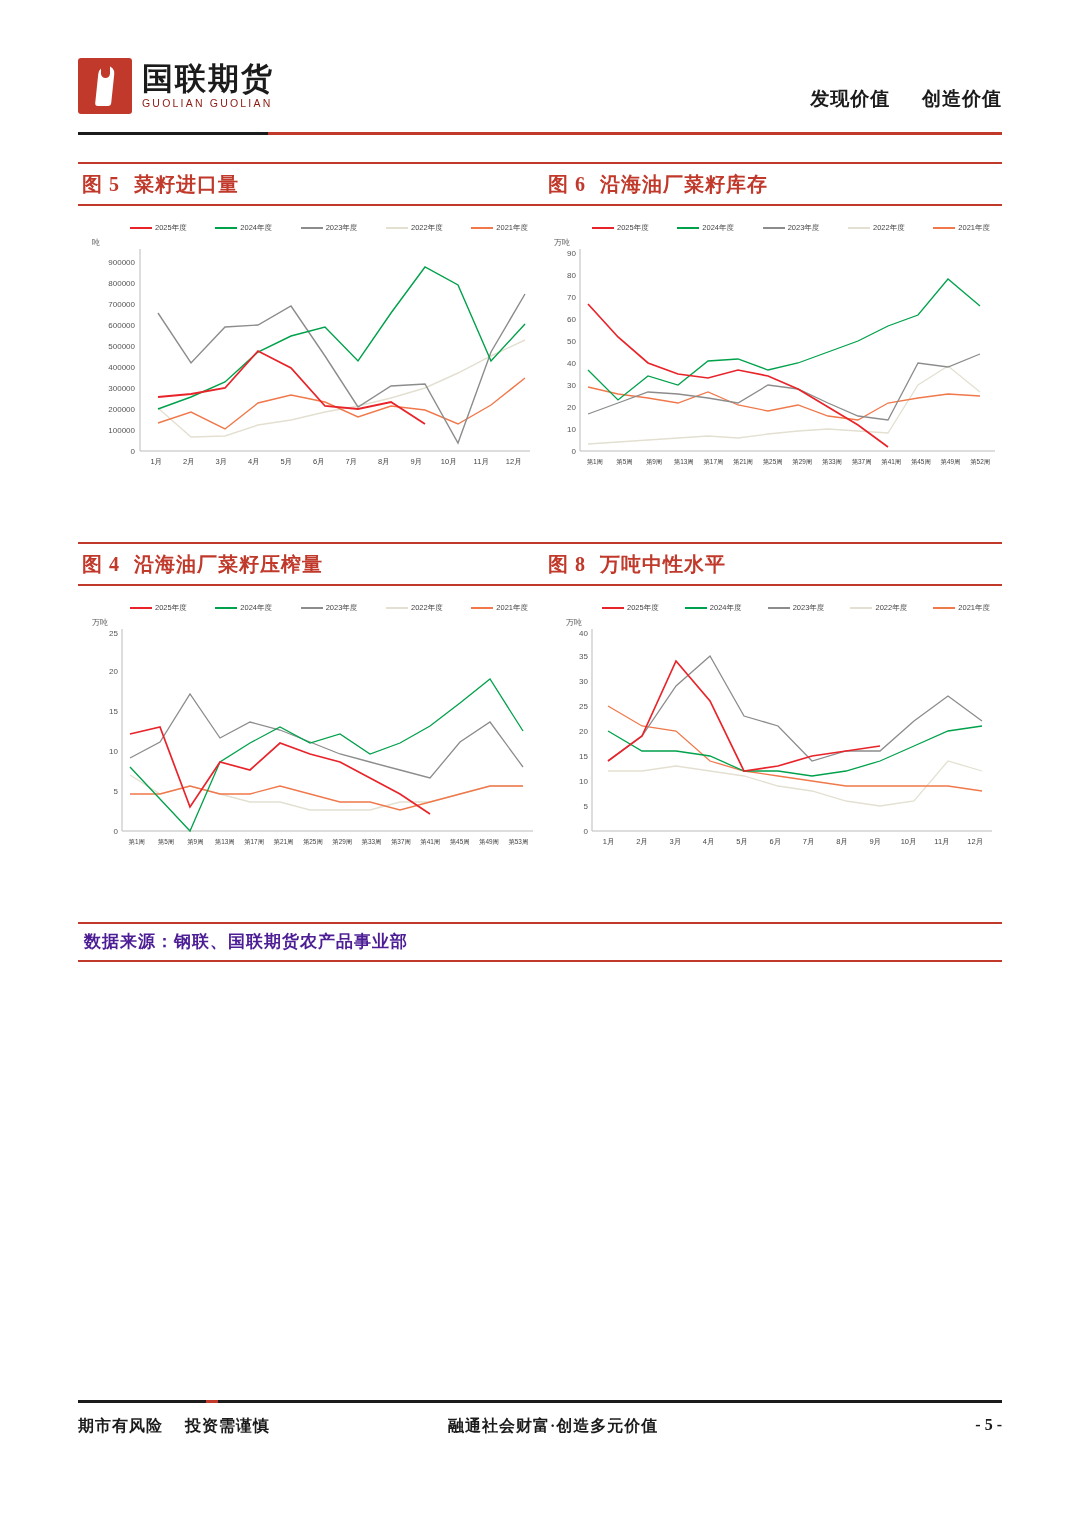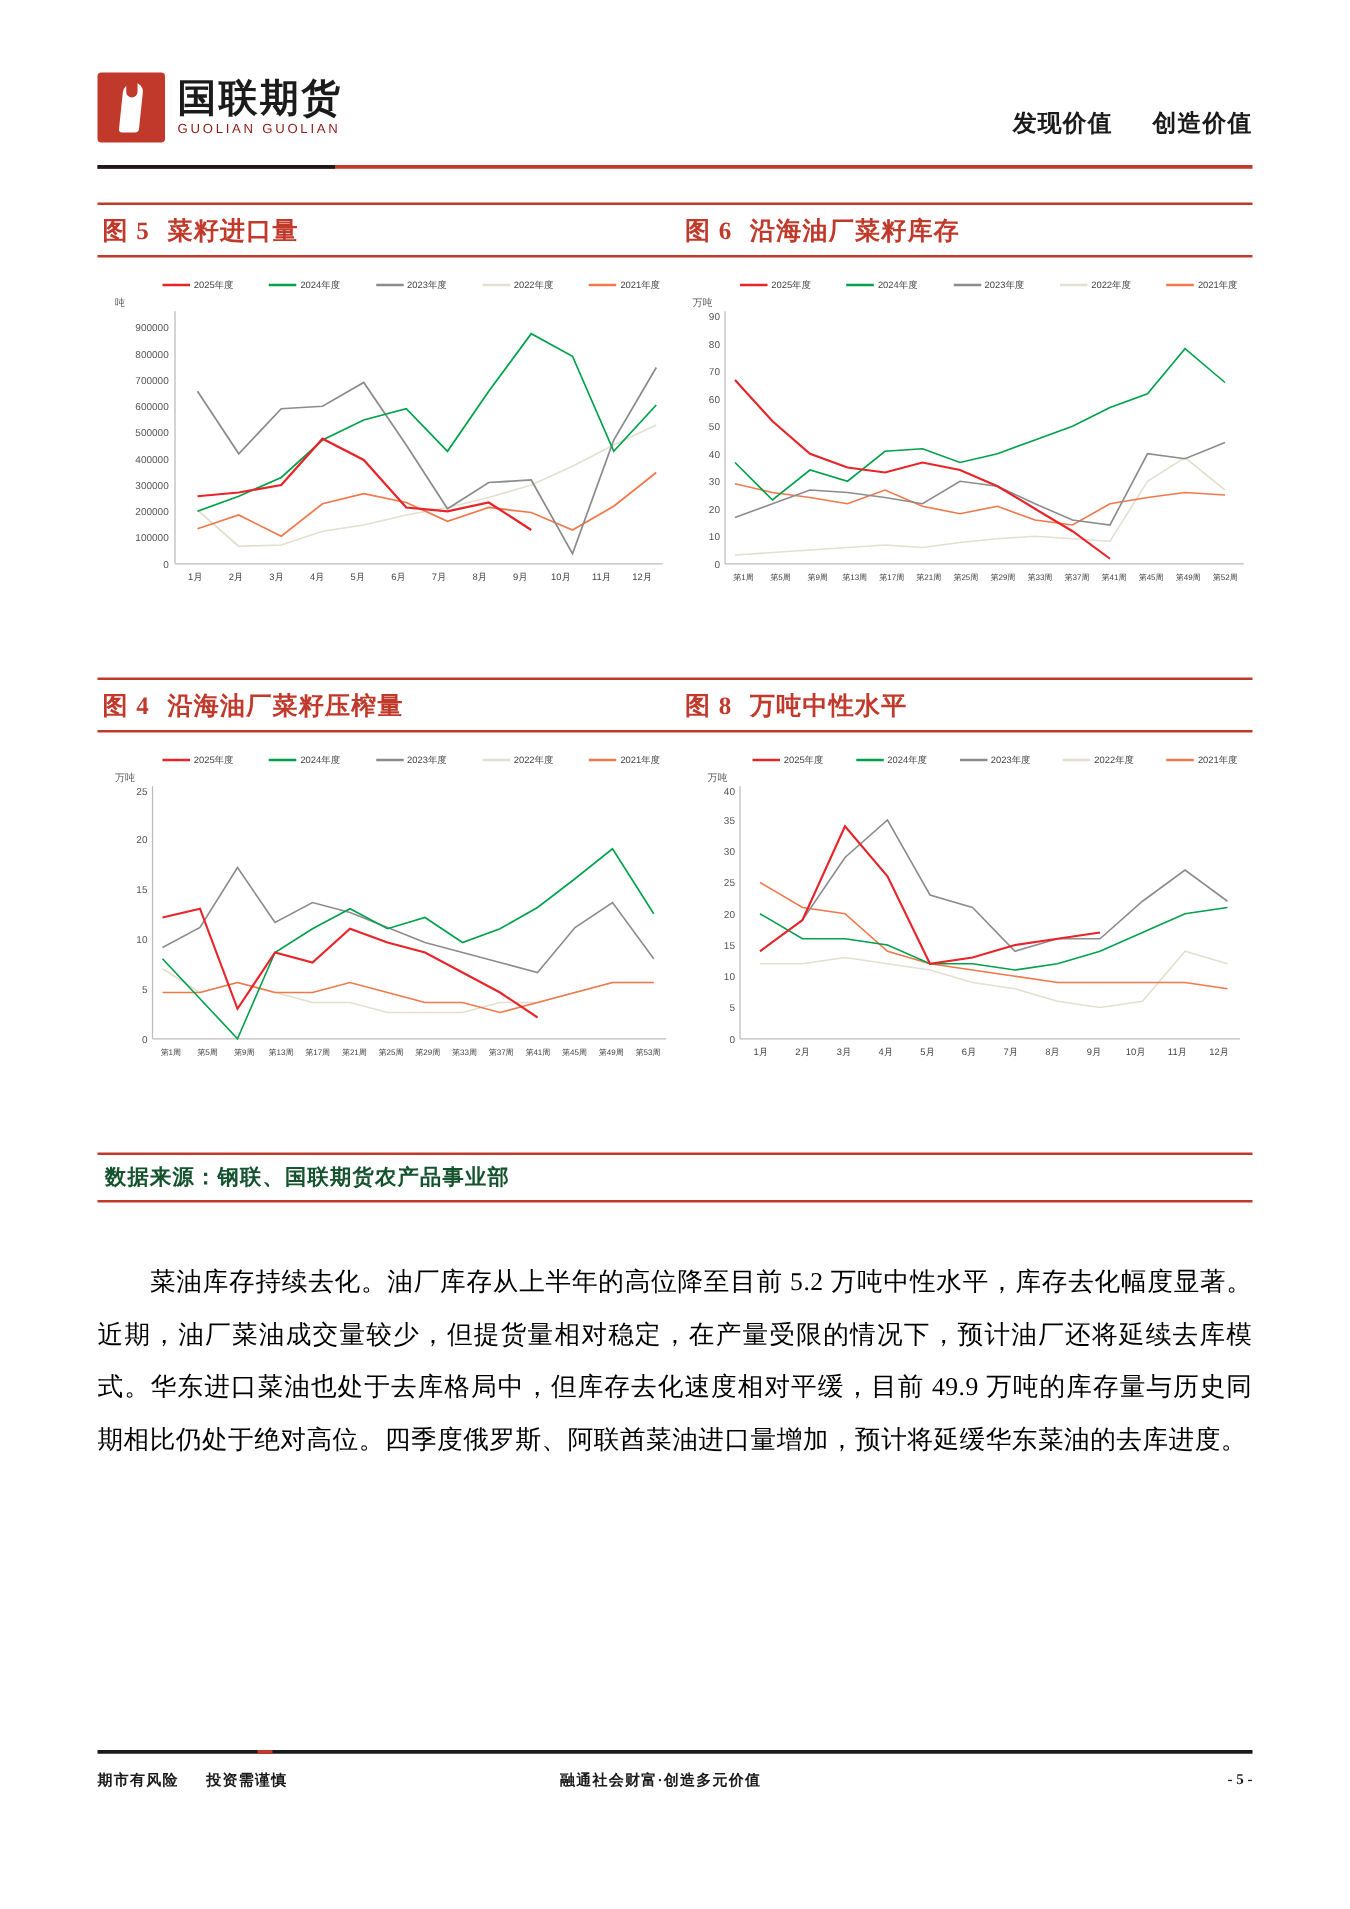--- a/index.html
+++ b/index.html
@@ -92,21 +92,21 @@
     display:flex;font-size:7.5px;color:#444;
     font-family:"Liberation Sans", sans-serif;
   }
   .x-labels span{flex:1;text-align:center;}
 
   .src-band{
     position:absolute;left:78px;width:924px;height:36px;
     border-top:2.5px solid #c0392b;border-bottom:2.5px solid #c0392b;
   }
   .src-band .txt{
-    position:absolute;left:6px;top:6px;font-size:17px;font-weight:bold;color:#14532d;
+    position:absolute;left:6px;top:6px;font-size:17px;font-weight:bold;color:#4c1d95;
     font-family:"Liberation Serif", serif;letter-spacing:1px;text-align:center;
   }
 
   
   .body-text{
     position:absolute;left:78px;top:1005px;width:924px;
     font-size:20.5px;line-height:42px;color:#000;text-align:justify;
     font-family:"Liberation Serif", serif;
     text-indent:42px;
     letter-spacing:0.4px;
@@ -114,21 +114,21 @@
 
   
   .footer-rule{
     position:absolute;left:78px;top:1400px;width:924px;height:3px;background:#1b1b1b;
   }
   .footer-rule:after{
     content:"";position:absolute;left:128px;top:0;width:12px;height:3px;background:#c0392b;
   }
   .footer{
     position:absolute;left:78px;top:1412px;width:924px;height:30px;
-    font-size:12px;font-weight:bold;color:#1b1b1b;
+    font-size:16px;font-weight:bold;color:#1b1b1b;
     font-family:"Liberation Serif", serif;
   }
   .footer .l{position:absolute;left:0;top:4px;letter-spacing:1px;}
   .footer .l em{font-style:normal;margin-left:22px;}
   .footer .c{position:absolute;left:370px;top:4px;letter-spacing:1px;}
   .footer .r{position:absolute;right:0;top:4px;}
   svg{display:block;}
 </style>
 </head>
 <body>
@@ -439,21 +439,20 @@
             <span>12月</span>
         </div>
       </div>
     </div>
   </div>
 
   <div class="src-band" style="top:922px;">
     <div class="txt">数据来源：钢联、国联期货农产品事业部</div>
   </div>
 
-  <div class="body-text">菜油库存持续去化。油厂库存从上半年的高位降至目前 5.2 万吨中性水平，库存去化幅度显著。近期，油厂菜油成交量较少，但提货量相对稳定，在产量受限的情况下，预计油厂还将延续去库模式。华东进口菜油也处于去库格局中，但库存去化速度相对平缓，目前 49.9 万吨的库存量与历史同期相比仍处于绝对高位。四季度俄罗斯、阿联酋菜油进口量增加，预计将延缓华东菜油的去库进度。</div>
 
   <div class="footer-rule"></div>
   <div class="footer">
     <div class="l">
       <span>期市有风险</span><em>投资需谨慎</em>
     </div>
     <div class="c">融通社会财富·创造多元价值</div>
     <div class="r">- 5 -</div>
   </div>
 

